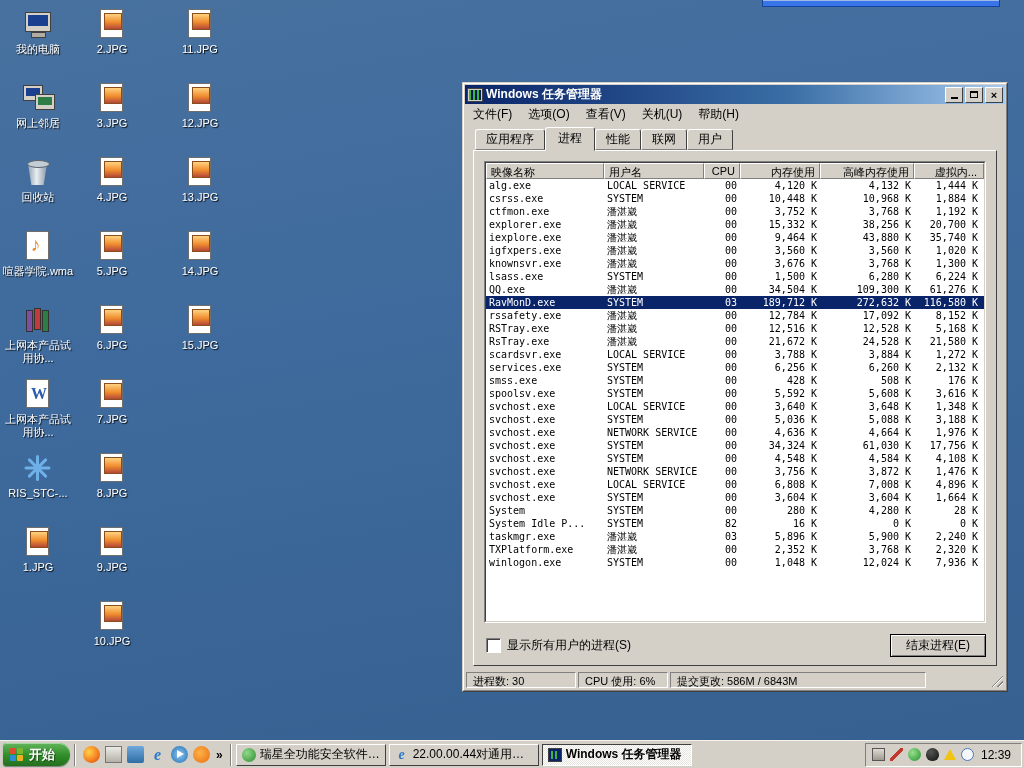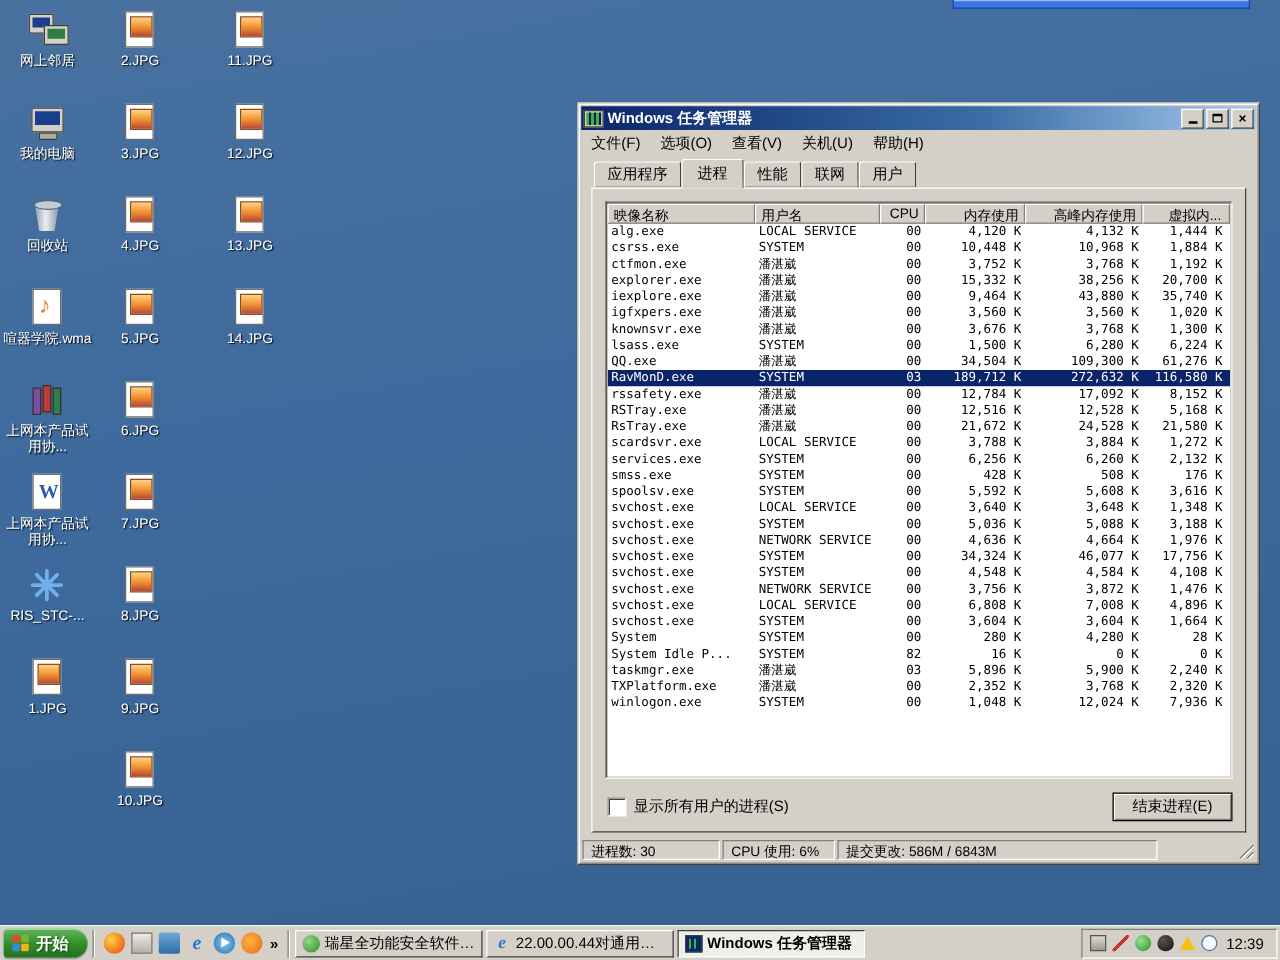--- a/index.html
+++ b/index.html
@@ -146,37 +146,37 @@
   .clock{font-size:12px;padding:0 2px;}
 </style>
 </head>
 <body>
 
 <div id="desktop">
 
   <div class="desk-col" id="col1">
       <div class="desk-cell">
         <div class="desk-icon">
+          <div class="mon">
+            <div class="scr"></div>
+          </div>
+          <div class="mbase"></div>
+        </div>
+        <div class="desk-label">我的电脑</div>
+      </div>
+      <div class="desk-cell">
+        <div class="desk-icon">
           <div class="mon m1">
             <div class="scr"></div>
           </div>
           <div class="mon m2">
             <div class="scr"></div>
           </div>
         </div>
         <div class="desk-label">网上邻居</div>
-      </div>
-      <div class="desk-cell">
-        <div class="desk-icon">
-          <div class="mon">
-            <div class="scr"></div>
-          </div>
-          <div class="mbase"></div>
-        </div>
-        <div class="desk-label">我的电脑</div>
       </div>
       <div class="desk-cell">
         <div class="desk-icon">
           <div class="bin-body"></div>
           <div class="bin-lid"></div>
         </div>
         <div class="desk-label">回收站</div>
       </div>
       <div class="desk-cell">
         <div class="desk-icon">
@@ -303,20 +303,27 @@
           <div class="pic"></div>
         </div>
         <div class="desk-label">13.JPG</div>
       </div>
       <div class="desk-cell">
         <div class="desk-icon">
           <div class="page"></div>
           <div class="pic"></div>
         </div>
         <div class="desk-label">14.JPG</div>
+      </div>
+      <div class="desk-cell">
+        <div class="desk-icon">
+          <div class="page"></div>
+          <div class="pic"></div>
+        </div>
+        <div class="desk-label">15.JPG</div>
       </div>
     </div>
 
   <div id="partial-win"></div>
 
   <div id="taskman">
     <div class="tm-inner">
       <div class="titlebar">
         <div class="tm-ico">
             <i></i>
@@ -520,21 +527,21 @@
                       <div class="cell c-cpu">00</div>
                       <div class="cell c-mem">4,636 K</div>
                       <div class="cell c-peak">4,664 K</div>
                       <div class="cell c-virt">1,976 K</div>
                     </div>
                     <div class="proc-row">
                       <div class="cell c-name">svchost.exe</div>
                       <div class="cell c-user">SYSTEM</div>
                       <div class="cell c-cpu">00</div>
                       <div class="cell c-mem">34,324 K</div>
-                      <div class="cell c-peak">46,077 K</div>
+                      <div class="cell c-peak">61,030 K</div>
                       <div class="cell c-virt">17,756 K</div>
                     </div>
                     <div class="proc-row">
                       <div class="cell c-name">svchost.exe</div>
                       <div class="cell c-user">SYSTEM</div>
                       <div class="cell c-cpu">00</div>
                       <div class="cell c-mem">4,548 K</div>
                       <div class="cell c-peak">4,584 K</div>
                       <div class="cell c-virt">4,108 K</div>
                     </div>

